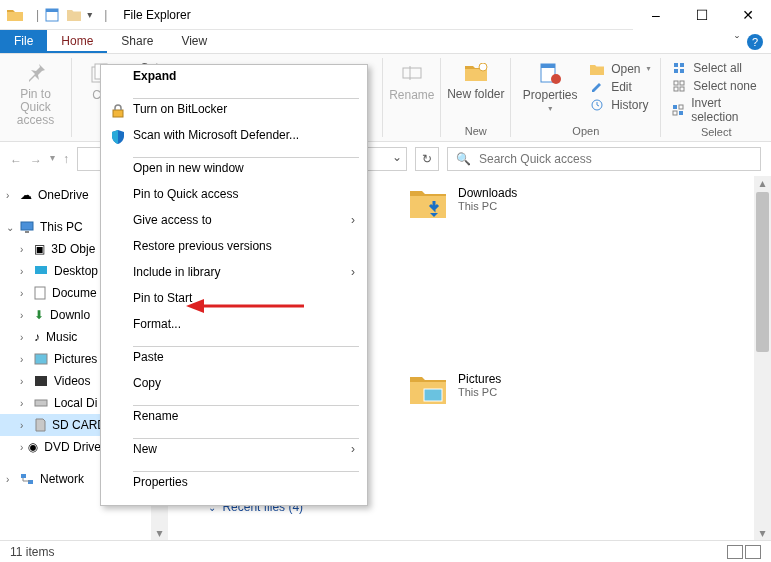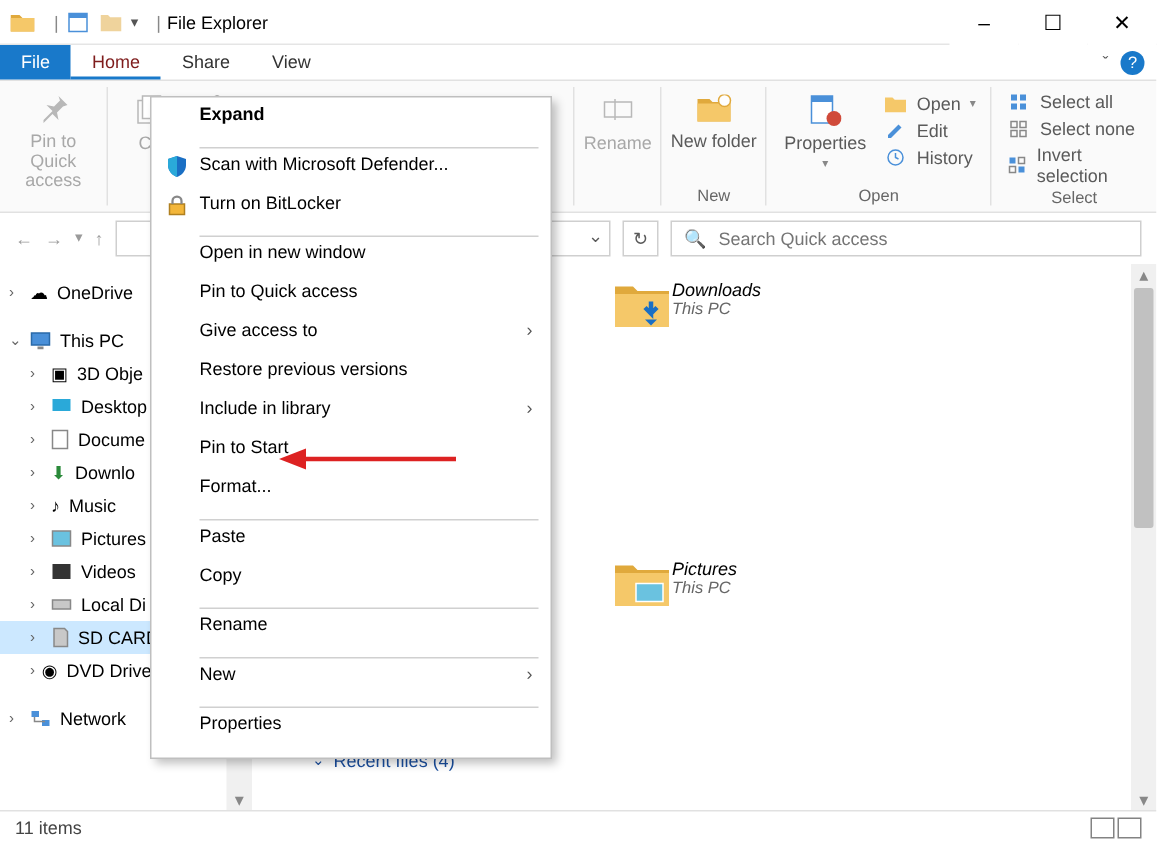--- a/index.html
+++ b/index.html
@@ -3,21 +3,21 @@
 <meta charset="utf-8">
 <style>
   * { box-sizing: border-box; margin: 0; padding: 0; font-family: "Segoe UI", Tahoma, sans-serif; font-size: 12px; }
   body { width: 771px; height: 562px; background: #fff; overflow: hidden; position: relative; color: #000; }
 
   
   .titlebar { height: 30px; display: flex; align-items: center; border-bottom: 1px solid #e5e5e5; }
   .qat { display: flex; align-items: center; gap: 4px; padding-left: 6px; }
   .qat .icon { width: 18px; height: 18px; display:flex; align-items:center; justify-content:center; }
   .title-text { padding-left: 8px; }
-  .app-title { margin-left: 4px; }
+  .app-title { margin-left: 16px; }
   .win-controls { margin-left: auto; display: flex; }
   .win-controls .win-btn { width: 46px; height: 30px; display:flex; align-items:center; justify-content:center; background:#fff; border:none; font-size:14px; }
 
   
   .menutabs { height: 24px; display:flex; align-items:stretch; border-bottom:1px solid #e1e1e1; background:#fff; position:relative; }
   .menutabs .tab { padding: 4px 14px 16px 14px; color:#333; border:none; background:transparent; }
   .menutabs .tab.file { background:#1979ca; color:#fff; }
   .menutabs .tab.active { border-bottom:2px solid #1979ca; color:#7f1d1d; }
   .menutabs .right { margin-left:auto; display:flex; align-items:center; padding-right:8px; gap:8px; }
   .help-q { width:16px; height:16px; border-radius:50%; background:#1979ca; color:#fff; display:flex; align-items:center; justify-content:center; font-size:11px; }
@@ -47,21 +47,21 @@
   .split { position:absolute; top:176px; left:0; right:0; bottom:22px; display:flex; }
   .tree { width:168px; border-right:1px solid #e1e1e1; overflow:hidden; padding-top:8px; }
   .tree-item { display:flex; align-items:center; gap:4px; height:22px; padding-left:6px; white-space:nowrap; }
   .tree-item .caret { width:10px; color:#666; font-size:10px; }
   .tree-item .tlabel { padding-left:2px; }
   .tree-item.indent1 { padding-left:20px; }
   .tree-item.selected { background:#cce8ff; }
 
   .content { flex:1; padding:10px 20px; overflow:hidden; position:relative; }
   .folders-row { display:flex; gap:60px; flex-wrap:wrap; margin-left:220px; }
-  .folder-item { display:flex; align-items:flex-start; margin-bottom:30px; width:200px;font-style:italic; }
+  .folder-item { display:flex; gap:10px; align-items:flex-start; margin-bottom:30px; width:200px; }
   .folder-item .fic { width:40px; height:36px; display:flex; align-items:center; justify-content:center; }
   .folder-item .meta .name { font-size:12px; }
   .folder-item .meta .loc { font-size:11px; color:#666; }
   .recent-hdr { color:#1a4e9e; font-size:12px; margin-top:6px; display:flex; align-items:center; gap:6px; margin-left:6px; }
   .recent-caret { color:#1a4e9e; font-size:10px; }
 
   
   .content-scroll { position:absolute; right:0; top:0; bottom:0; width:17px; background:#f0f0f0; }
   .scroll-thumb { position:absolute; right:2px; width:13px; background:#c1c1c1; border-radius:2px; }
 
@@ -489,35 +489,35 @@
 </div>
 
 <div class="context-menu">
   <div class="cm-item bold">
     <span>Expand</span>
   </div>
   <div class="cm-sep"></div>
   <div class="cm-item">
     <span class="ic">
       <svg width="16" height="16" viewBox="0 0 16 16">
+          <rect x="3" y="7" width="10" height="7" fill="#f3b63a" stroke="#b08020"></rect>
+          <path d="M5 7V5a3 3 0 0 1 6 0v2" fill="none" stroke="#888" stroke-width="1.5"></path>
+        </svg>
+    </span>
+    <span>Turn on BitLocker</span>
+  </div>
+  <div class="cm-item">
+    <span class="ic">
+      <svg width="16" height="16" viewBox="0 0 16 16">
           <path d="M8 1l6 2v4c0 4-3 7-6 8-3-1-6-4-6-8V3z" fill="#1a6fc4"></path>
           <path d="M8 1v14C5 14 2 11 2 7V3z" fill="#2aa9d9"></path>
         </svg>
     </span>
     <span>Scan with Microsoft Defender...</span>
   </div>
-  <div class="cm-item">
-    <span class="ic">
-      <svg width="16" height="16" viewBox="0 0 16 16">
-          <rect x="3" y="7" width="10" height="7" fill="#f3b63a" stroke="#b08020"></rect>
-          <path d="M5 7V5a3 3 0 0 1 6 0v2" fill="none" stroke="#888" stroke-width="1.5"></path>
-        </svg>
-    </span>
-    <span>Turn on BitLocker</span>
-  </div>
   <div class="cm-sep"></div>
   <div class="cm-item">
     <span>Open in new window</span>
   </div>
   <div class="cm-item">
     <span>Pin to Quick access</span>
   </div>
   <div class="cm-item">
     <span>Give access to</span>
     <span class="submenu-arrow">›</span>

